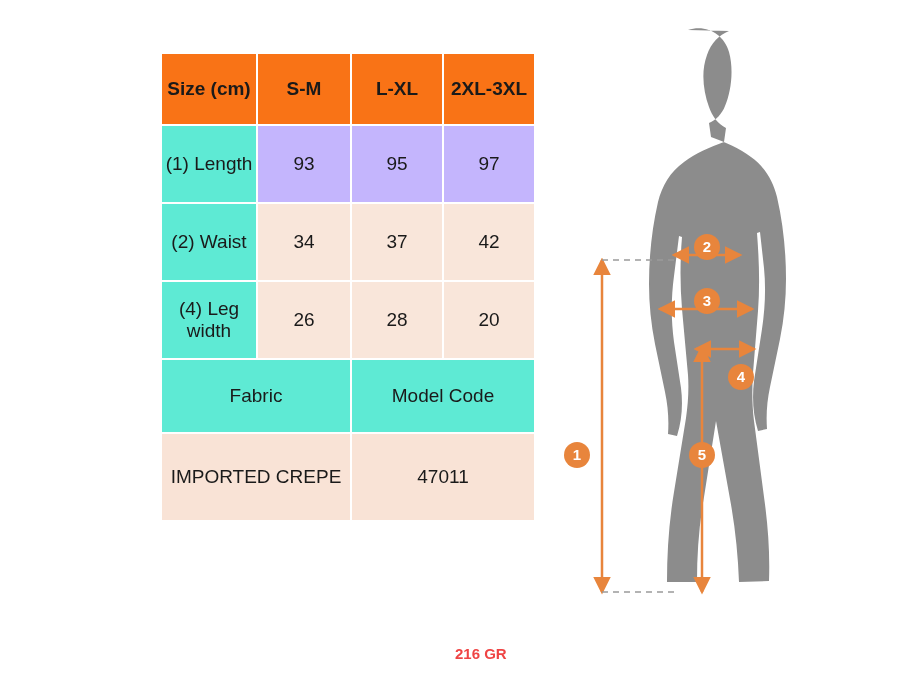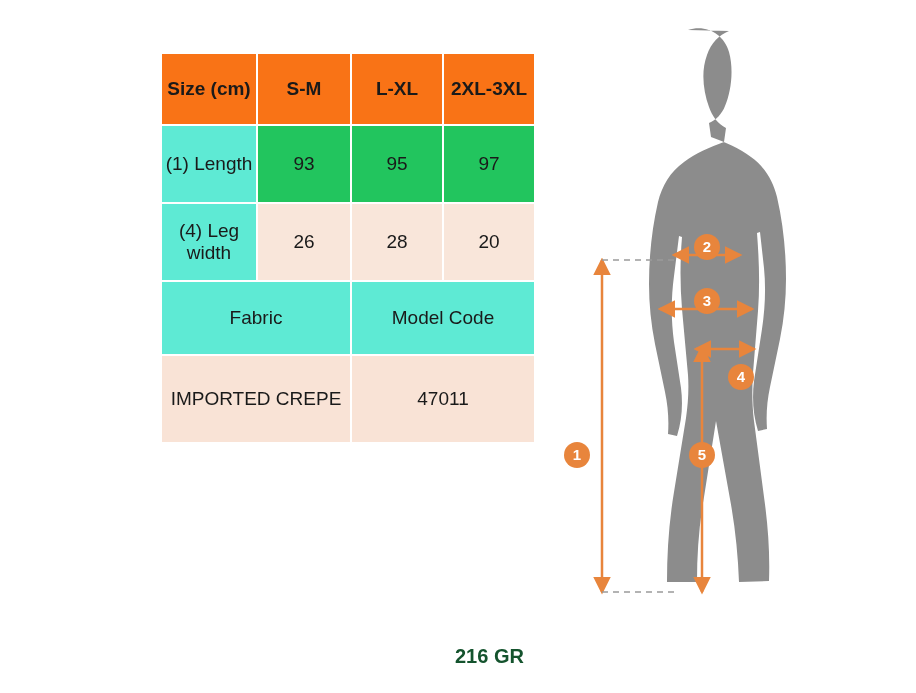--- a/index.html
+++ b/index.html
@@ -48,21 +48,21 @@
     font-size: 20px;
     height: 62px;
   }
   .rowlabel {
     background: #5eead4;
     font-size: 17px;
     height: 68px;
     line-height: 1.15;
   }
   .val {
-    background: #22c55e;
+    background: #c4b5fd;
     font-size: 21px;
   }
   .val.alt {
     background: #f9e6da;
   }
   col.c1 { width: 96px; }
   col.c2 { width: 94px; }
   col.c3 { width: 92px; }
   col.c4 { width: 92px; }
 
@@ -76,22 +76,22 @@
   .fabric-val {
     background: #f9e3d6;
     font-size: 21px;
     height: 78px;
     line-height: 1.25;
   }
   .weight {
     position: absolute;
     left: 455px;
     top: 645px;
-    font-size: 20px;
-    color: #14532d;
+    font-size: 15px;
+    color: #ef4444;
     font-weight: bold;
   }
 
   
   .figure {
     position: absolute;
     left: 556px;
     top: 12px;
     width: 360px;
     height: 670px;
@@ -131,20 +131,26 @@
           <th class="hdr">2XL-3XL</th>
         </tr>
 
         <tr>
           <td class="rowlabel">(1) Length</td>
           <td class="val">93</td>
           <td class="val">95</td>
           <td class="val">97</td>
         </tr>
 
+        <tr>
+          <td class="rowlabel">(2) Waist</td>
+          <td class="val alt">34</td>
+          <td class="val alt">37</td>
+          <td class="val alt">42</td>
+        </tr>
 
 
         <tr>
           <td class="rowlabel">(4) Leg width</td>
           <td class="val alt">26</td>
           <td class="val alt">28</td>
           <td class="val alt">20</td>
         </tr>
 
 

